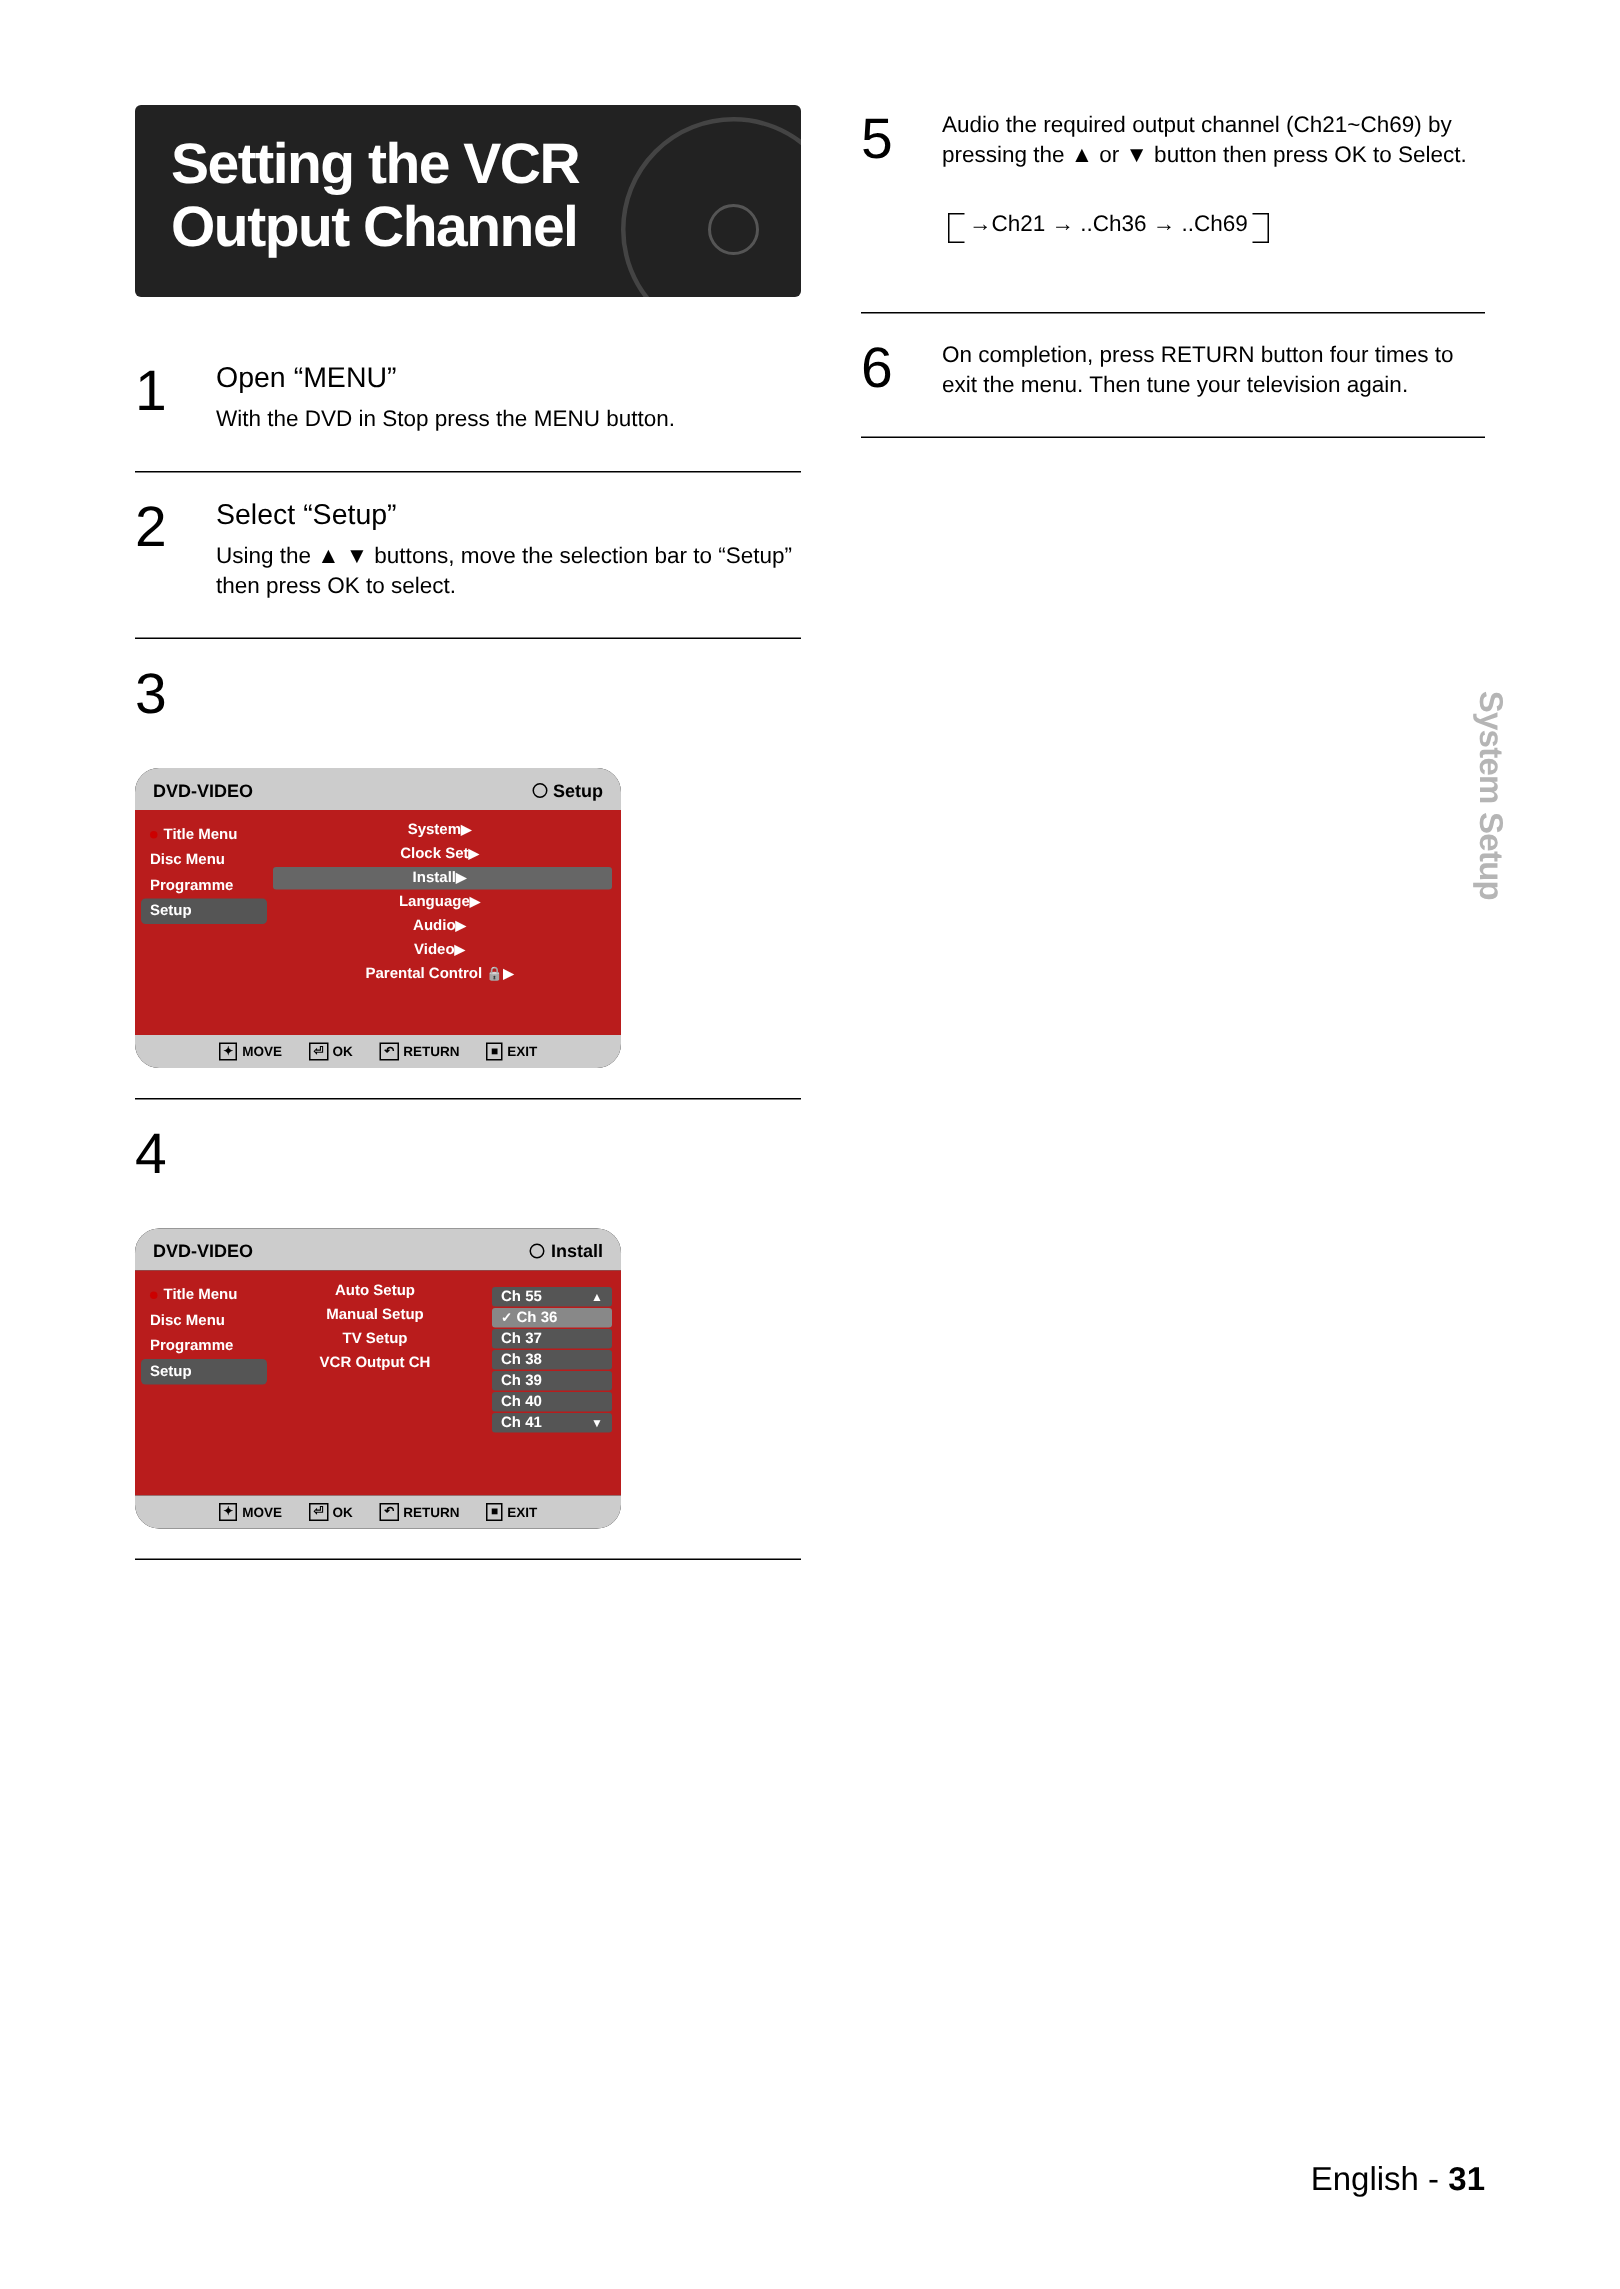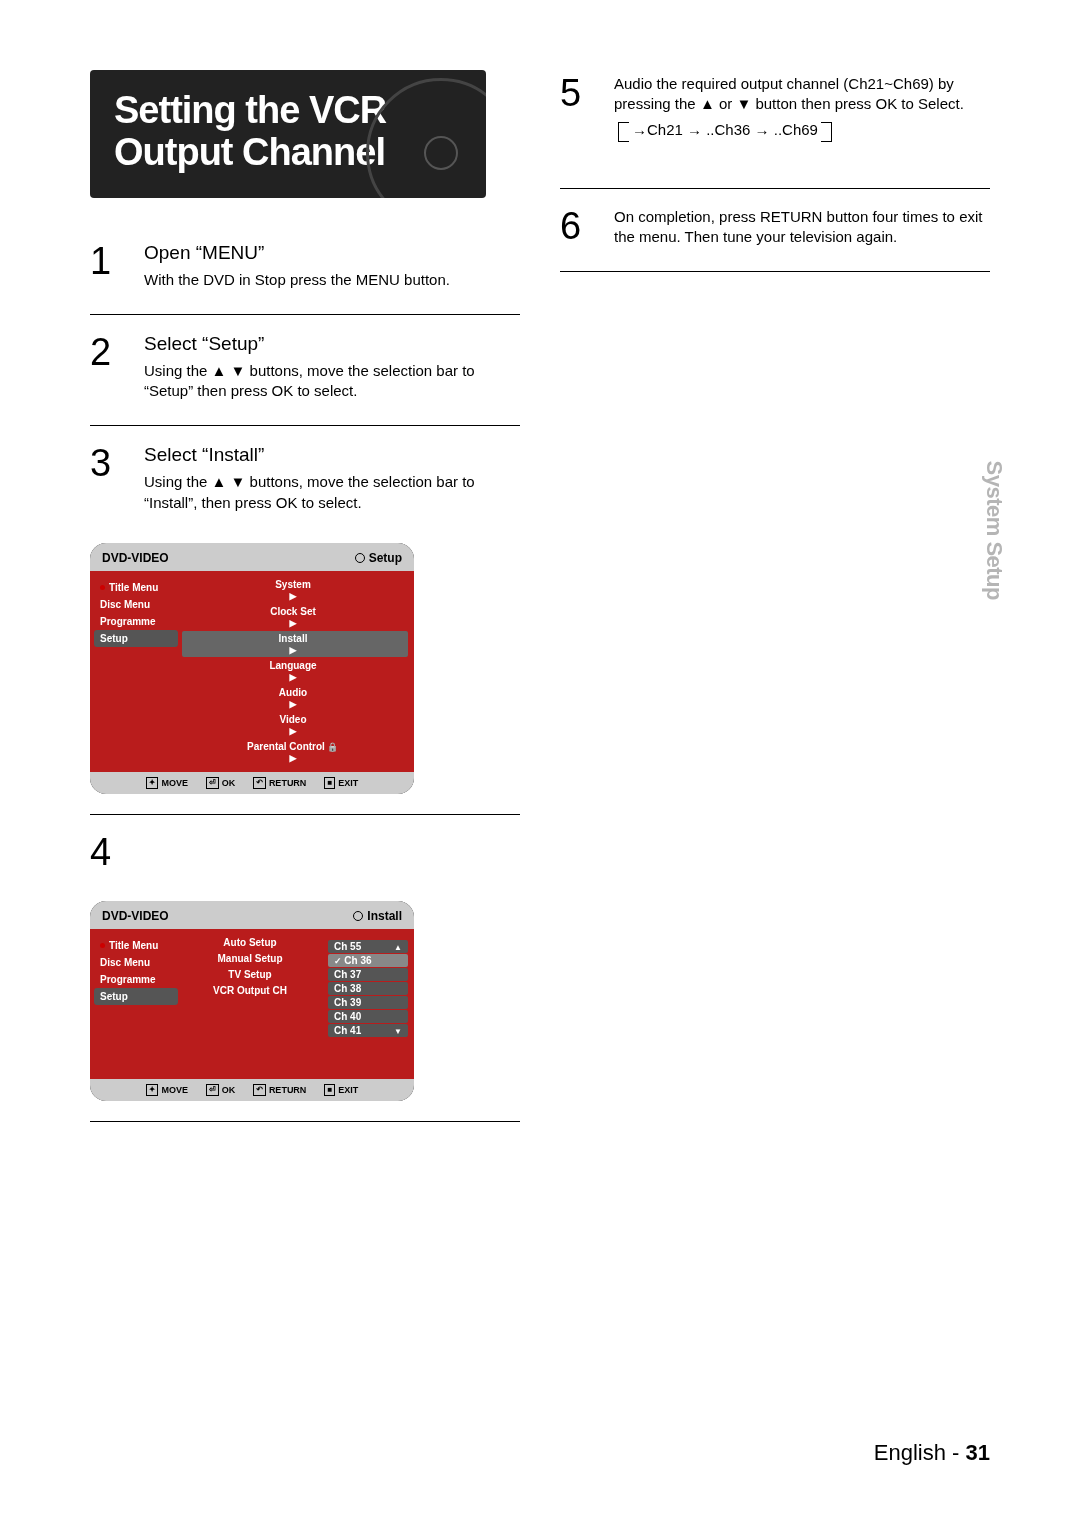--- a/index.html
+++ b/index.html
@@ -24,21 +24,21 @@
   .col-right { flex: 1; padding-left: 10px; }
   .title-box {
     background: #222;
     color: #fff;
     padding: 20px 24px 24px 24px;
     border-radius: 4px;
     font-weight: bold;
     font-size: 38px;
     line-height: 1.1;
     font-family: Arial, sans-serif;
-    width: 396px;
+    width: 444px;
     position: relative;
     overflow: hidden;
     margin-bottom: 32px;
     letter-spacing: -1px;
   }
   .title-box .disc {
     position: absolute;
     right: -30px;
     bottom: -30px;
     width: 150px;
@@ -72,21 +72,21 @@
   .step-title {
     font-size: 19px;
     margin-bottom: 6px;
   }
   .step-text {
     font-size: 15px;
     line-height: 1.35;
   }
   .step-seq {
     font-size: 15px;
-    margin-top: 4px;
+    margin-top: 24px;
     margin-left: 10px;
     display: inline-block;
     padding: 2px 8px;
     position: relative;
   }
   .step-seq::before,
   .step-seq::after {
     content:"";
     position:absolute;
     width:10px;
@@ -150,27 +150,26 @@
     margin: 0 4px;
     padding-left:6px;
     color:#fff;
   }
   .osd-main {
     flex: 1;
     padding: 6px 6px 6px 0;
   }
   .osd-row {
     display: flex;
-    justify-content: flex-end;
+    justify-content: center;
     align-items: center;
     padding: 2px 14px 2px 10px;
     font-size: 10px;
     font-weight: bold;
     margin-bottom: 1px;
-    flex-direction: column;
   }
   .osd-row.hl {
     background: #666;
     border-radius: 2px;
   }
   .osd-row .chev::before { content: "▶"; font-size: 9px; }
   .osd-row .lock::before { content: "🔒"; font-size:9px;filter:grayscale(1);}
   .osd-footer {
     background: #ccc;
     color: #000;
@@ -251,24 +250,20 @@
         <div class="step-num">2</div>
         <div class="step-body">
           <div class="step-title">Select “Setup”</div>
           <div class="step-text">Using the ▲ ▼ buttons, move the selection bar to “Setup” then press OK to select.</div>
         </div>
       </div>
       <hr class="step-div">
 
       <div class="step-row">
         <div class="step-num">3</div>
-        <div class="step-body">
-          <div class="step-title">Select “Install”</div>
-          <div class="step-text">Using the ▲ ▼ buttons, move the selection bar to “Install”, then press OK to select.</div>
-        </div>
       </div>
 
       <div class="osd">
         <div class="osd-hdr">
           <span>DVD-VIDEO</span>
           <span class="right">
               <span class="ring"></span>
               <span>Setup</span>
             </span>
         </div>

